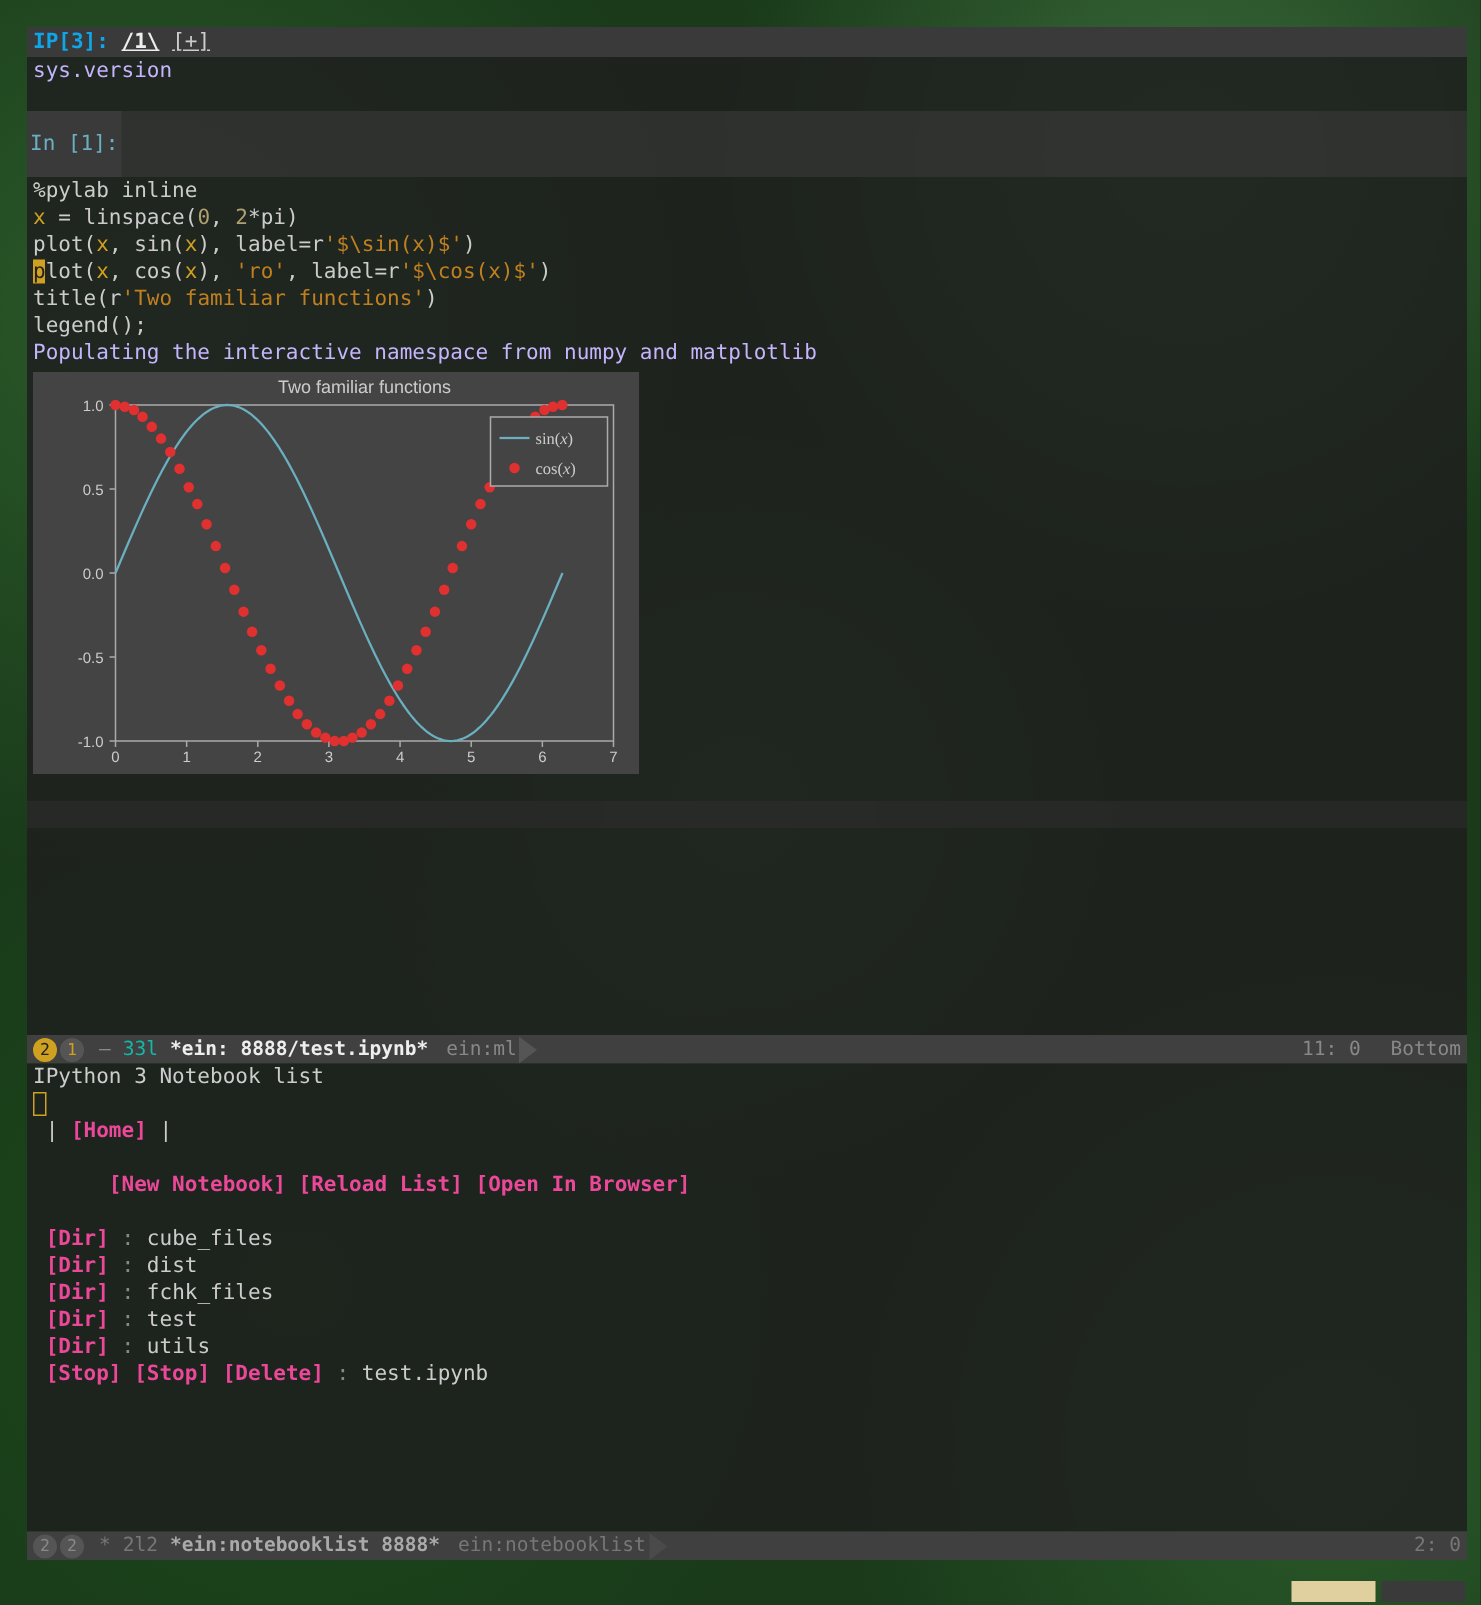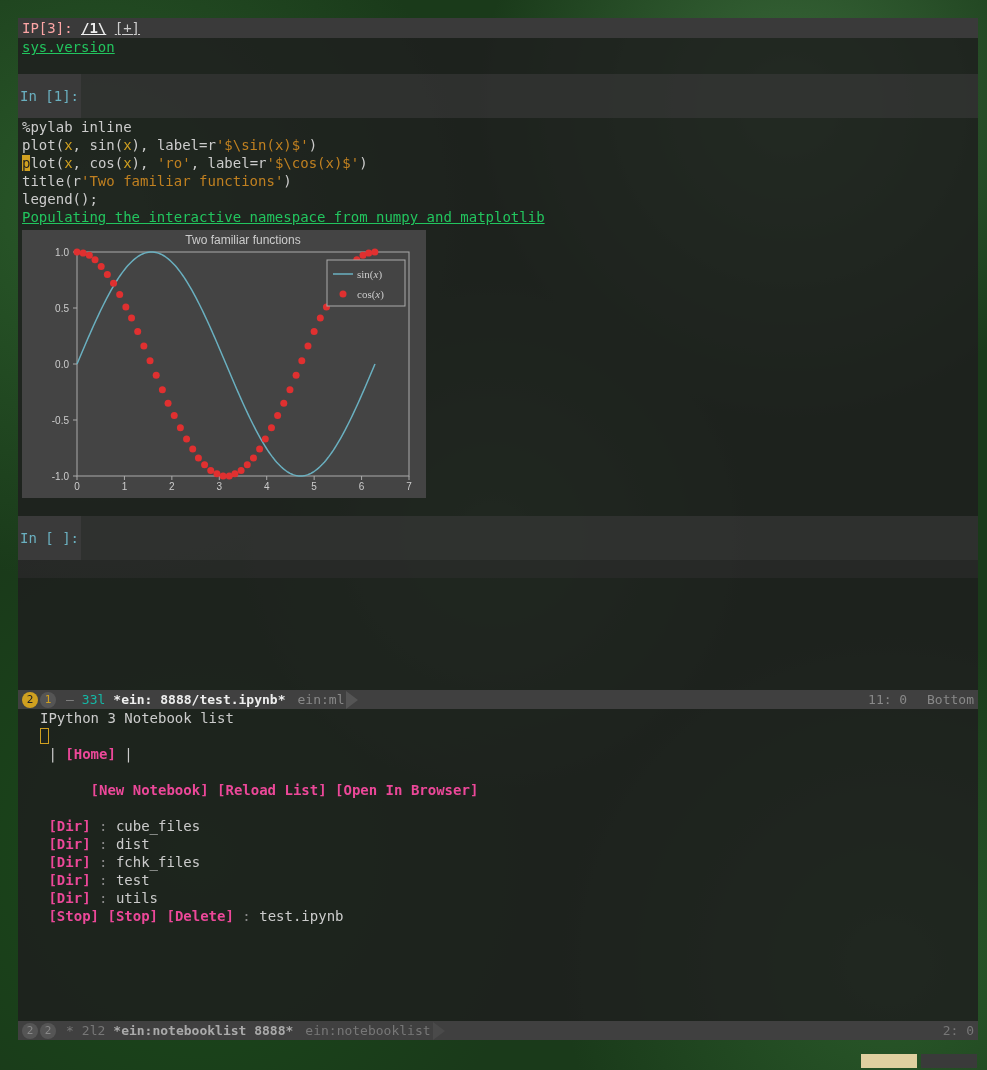--- a/index.html
+++ b/index.html
@@ -34,35 +34,35 @@
   }
   .pane-top { flex: 0 0 672px; }
   .pane-bottom { flex: 1; }
   .header-line {
     background: #3a3a3a;
     color: #ccc;
     padding: 1px 4px;
     font-size: 14px;
     line-height: 18px;
   }
-  .header-line .ip { color: #fca5a5; }
+  .header-line .ip { color: #0ea5e9; font-weight: bold; }
   .header-line .bold { font-weight: bold; text-decoration: underline;}
   .cell-prompt {
     background: #3a3a3a;
     color: #6ab0c0;
     display: inline-block;
     padding: 13px 2px;
     line-height: 18px;
   }
   .code-line {
     line-height: 18px;
     white-space: pre;
     padding: 0 4px;
   }
-  .output-line { color: #22c55e; text-decoration: underline; }
+  .output-line { color: #c4b5fd; }
   .c-var { color: #d0a020; }
   .c-str { color: #c08020; }
   .c-num { color: #b0a070; }
   .cursor-block {
     background: #d0a020;
     color: #222;
   }
   .chart-container {
     background: #444;
     margin: 4px 0 0 4px;
@@ -89,21 +89,21 @@
     height: 16px;
     border-radius: 50%;
     font-size: 11px;
     margin-right: 2px;
   }
   .badge-yellow { background: #d0a020; color: #222; }
   .badge-dark { background: #555; color: #d0a020; }
   .modeline .buffer-name { color: #eee; font-weight: bold; }
   .modeline .mode { color: #888; margin-left: 12px; }
   .modeline .right { margin-left: auto; color: #888; }
-  .nb-list-line { line-height: 18px; padding: 0 22px; white-space: pre; }
+  .nb-list-line { line-height: 18px; padding: 0 4px; white-space: pre; }
   .nb-bracket { color: #ec4899; font-weight: bold; }
   .nb-link { color: #ccc; }
   .nb-sep { color: #888; }
   .cursor-box {
     display: inline-block;
     width: 9px;
     height: 16px;
     border: 1px solid #d0a020;
     vertical-align: text-bottom;
   }
@@ -145,20 +145,21 @@
     </div>
 
     <div class="content-block">
       <div class="code-line output-line">sys.version</div>
     </div>
 
     <div style="height:18px;"></div>
 
     <div class="prompt-row"><span class="cell-prompt">In [1]:</span></div>
     <div class="code-line"><span>%pylab inline</span></div>
+    <div class="code-line"><span class="c-var">x</span><span> = linspace(</span><span class="c-num">0</span><span>, </span><span class="c-num">2</span><span>*pi)</span></div>
     <div class="code-line"><span>plot(</span><span class="c-var">x</span><span>, sin(</span><span class="c-var">x</span><span>), label=r</span><span class="c-str">'$\sin(x)$'</span><span>)</span></div>
     <div class="code-line"><span class="cursor-block">p</span><span>lot(</span><span class="c-var">x</span><span>, cos(</span><span class="c-var">x</span><span>), </span><span class="c-str">'ro'</span><span>, label=r</span><span class="c-str">'$\cos(x)$'</span><span>)</span></div>
     <div class="code-line"><span>title(r</span><span class="c-str">'Two familiar functions'</span><span>)</span></div>
     <div class="code-line"><span>legend();</span></div>
     <div class="code-line output-line">Populating the interactive namespace from numpy and matplotlib</div>
 
     <div class="chart-container">
       <svg id="chart-svg" width="392" height="268" viewBox="0 0 392 268">
           <rect x="55" y="22" width="332" height="224" fill="none" stroke="#aaa" stroke-width="1"></rect>
           <text x="221" y="14" fill="#ccc" font-size="12" text-anchor="middle" font-family="sans-serif">Two familiar functions</text>
@@ -241,21 +242,20 @@
           <circle cx="352.8514285714286" cy="22" r="3.5" fill="#e03030"></circle>
           <rect x="305" y="30" width="78" height="46" fill="#444" stroke="#aaa"></rect>
           <line x1="311" y1="44" x2="331" y2="44" stroke="#6ab0c0" stroke-width="1.5"></line>
           <text x="335" y="48" fill="#ccc" font-size="11" font-family="serif">sin(<tspan font-style="italic">x</tspan>)</text>
           <circle cx="321" cy="64" r="3.5" fill="#e03030"></circle>
           <text x="335" y="68" fill="#ccc" font-size="11" font-family="serif">cos(<tspan font-style="italic">x</tspan>)</text>
         </svg>
     </div>
 
     <div style="height:18px;"></div>
-    <div class="prompt-row"><span class="cell-prompt">In [ ]:</span></div>
     <div style="height:18px; background:rgba(45,45,45,0.6);"></div>
   </div>
 
   <div class="modeline">
     <span class="badge badge-yellow">2</span>
     <span class="badge badge-dark">1</span>
     <span style="margin:0 8px;color:#888;">—</span>
     <span style="color:#14b8a6;">33l</span>
     <span style="width:8px;"></span>
     <span class="buffer-name">*ein: 8888/test.ipynb*</span>

